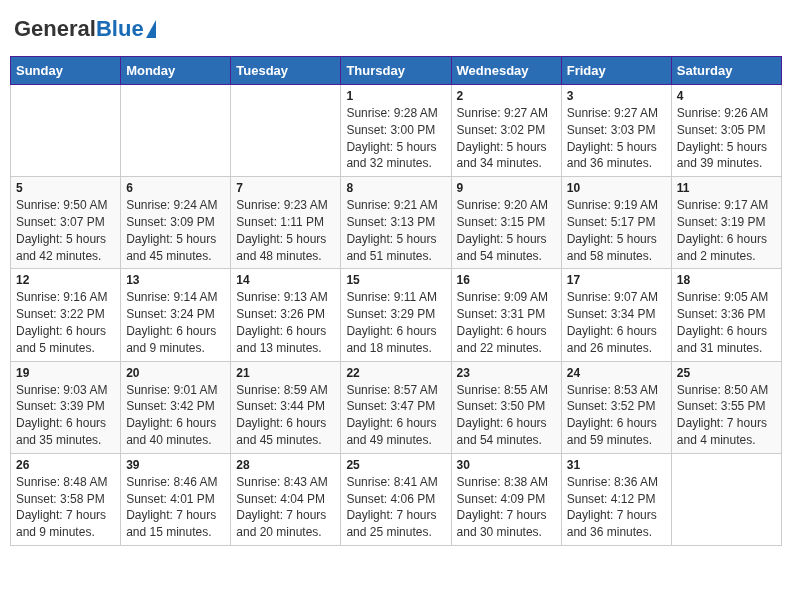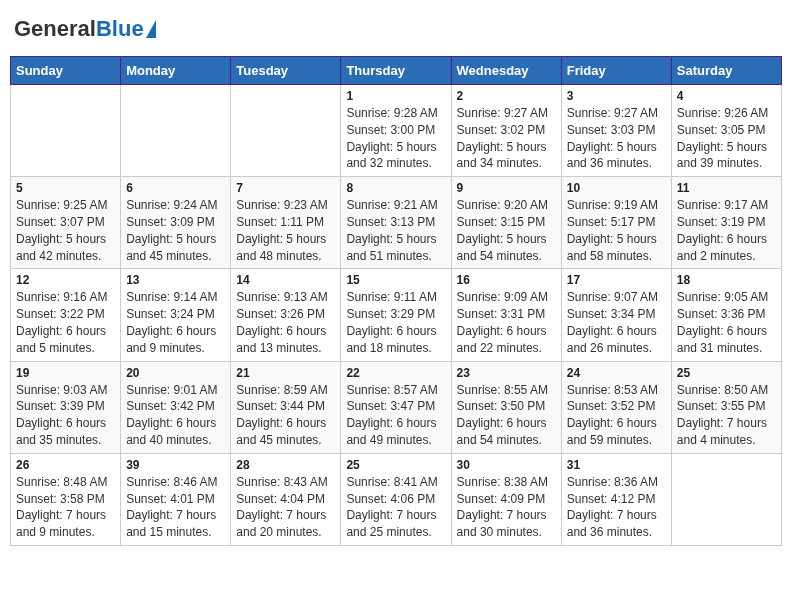--- a/index.html
+++ b/index.html
@@ -127,21 +127,21 @@
         <td>
           <span class="day-number">4</span>
           <div class="cell-content">Sunrise: 9:26 AM
 Sunset: 3:05 PM
 Daylight: 5 hours and 39 minutes.</div>
         </td>
       </tr>
       <tr>
         <td>
           <span class="day-number">5</span>
-          <div class="cell-content">Sunrise: 9:25 AM
+          <div class="cell-content">Sunrise: 9:50 AM
 Sunset: 3:07 PM
 Daylight: 5 hours and 42 minutes.</div>
         </td>
         <td>
           <span class="day-number">6</span>
           <div class="cell-content">Sunrise: 9:24 AM
 Sunset: 3:09 PM
 Daylight: 5 hours and 45 minutes.</div>
         </td>
         <td>

